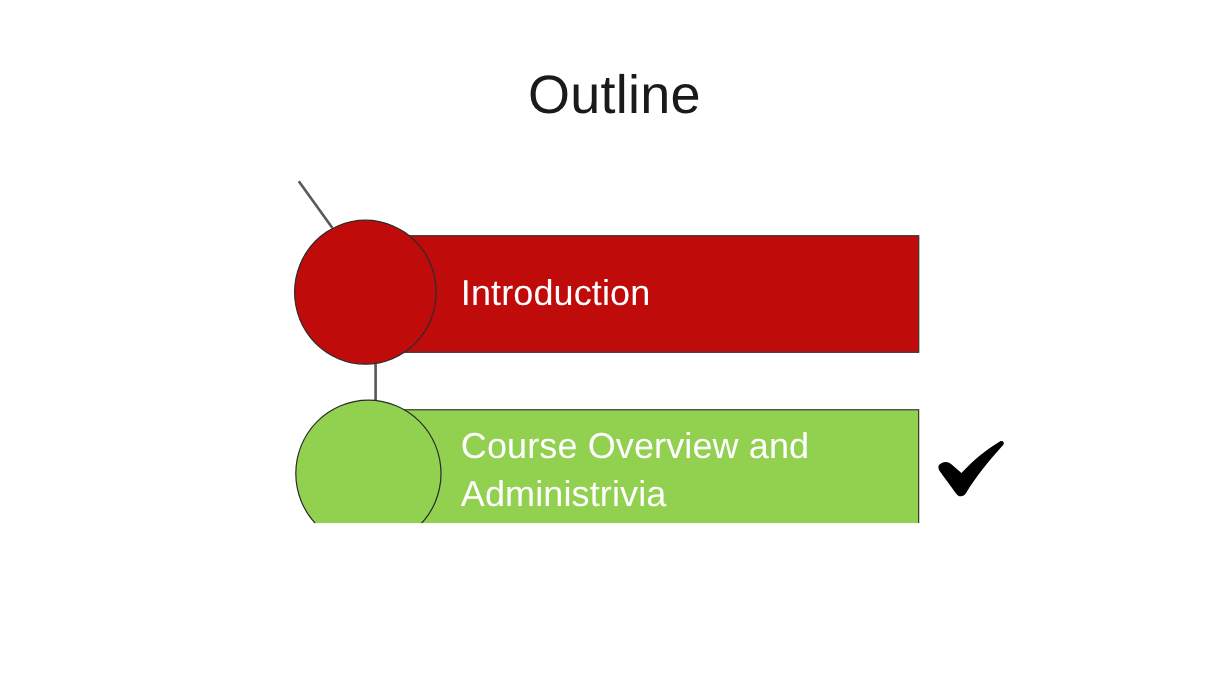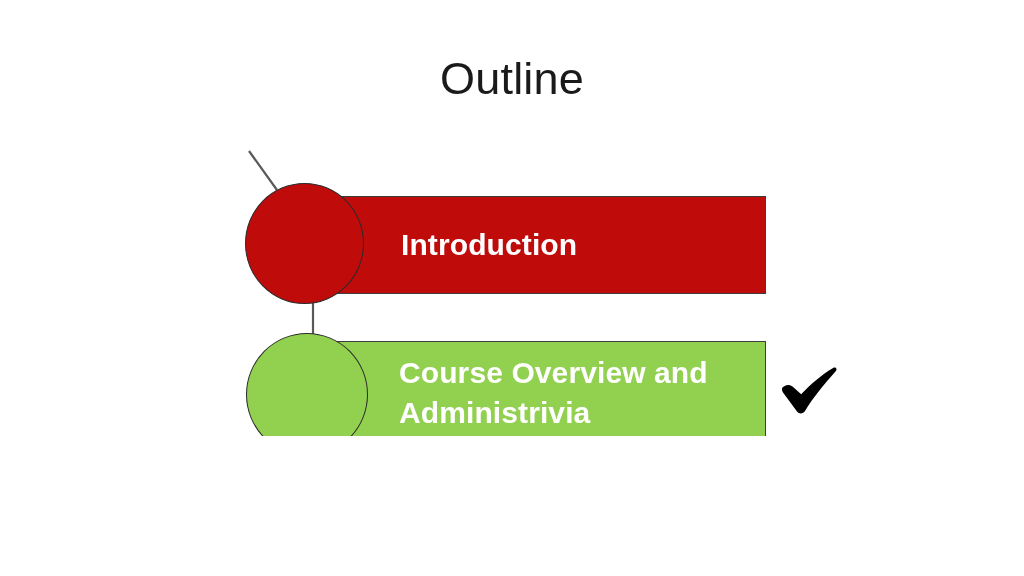--- a/index.html
+++ b/index.html
@@ -62,34 +62,32 @@
   }
 
   #bar-introduction {
     left: 332px;
     top: 196px;
     width: 434px;
     height: 98px;
     background: #c00b0b;
   }
   #bar-introduction .bar-label {
-    margin-left: 68px;
-    font-weight: bold;
+    margin-left: 51px;
   }
 
   #bar-course-overview {
     left: 335px;
     top: 341px;
     width: 431px;
     height: 103px;
     background: #92d050;
   }
   #bar-course-overview .bar-label {
-    margin-left: 63px;
-    font-weight: bold;
+    margin-left: 48px;
   }
 
   
   .node-circle {
     position: absolute;
     box-sizing: border-box;
     border-radius: 50%;
     border: 1.4px solid #2b2b2b;
   }
   #circle-introduction {

